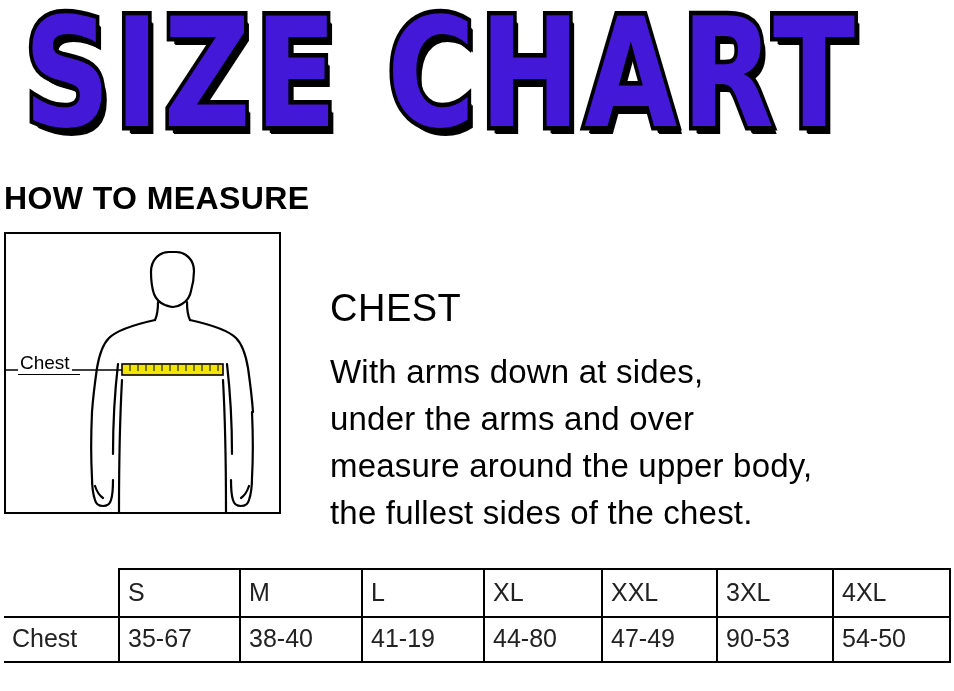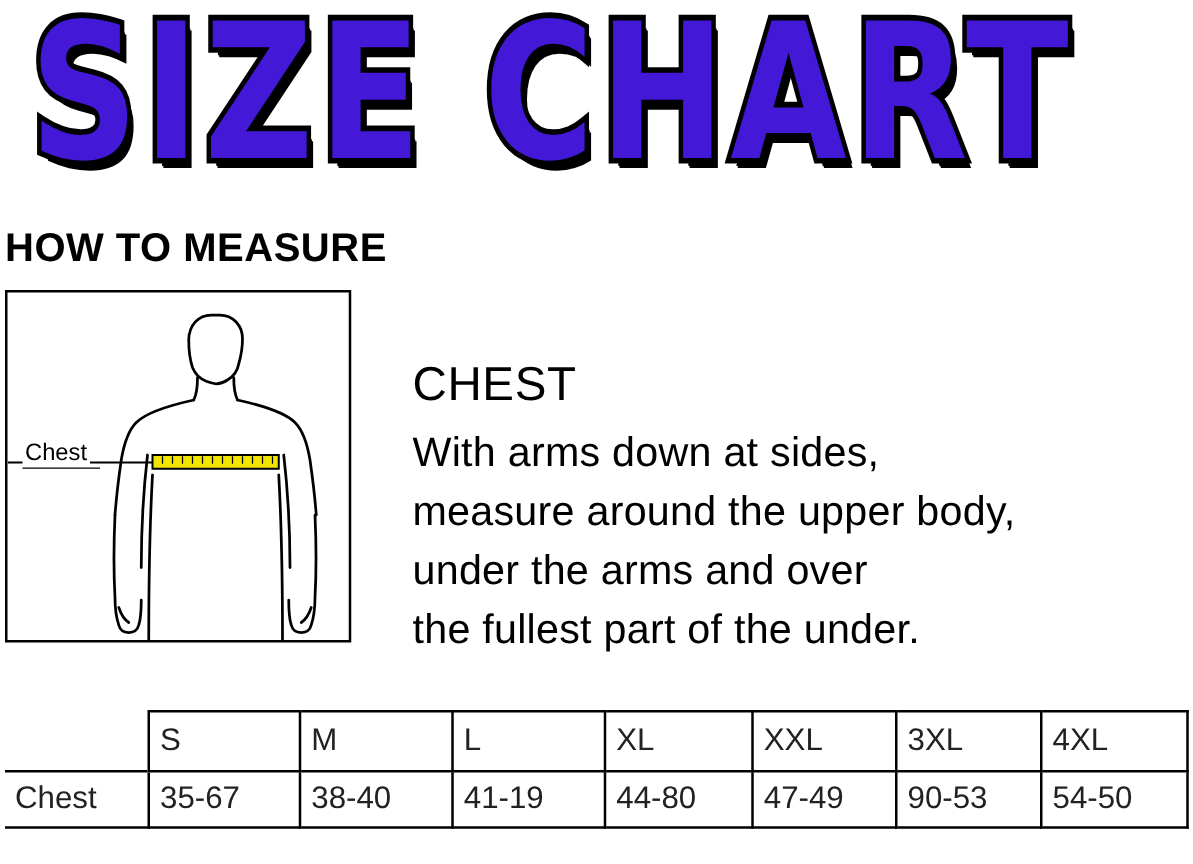--- a/index.html
+++ b/index.html
@@ -100,21 +100,21 @@
     font-size: 38px;
     line-height: 1.08;
     font-family: "Liberation Sans", sans-serif;
     letter-spacing: 0.5px;
   }
   .desc-body {
     font-size: 33px;
     line-height: 1.42;
     font-family: "Liberation Sans", sans-serif;
     letter-spacing: 0.2px;
-    margin-top: 10px;
+    margin-top: 20px;
   }
   .desc-body div {
     white-space: nowrap;
   }
 
   
   .size-table {
     position: absolute;
     left: 4px;
     top: 568px;
@@ -202,23 +202,23 @@
     <line x1="0" y1="136" x2="116" y2="136" stroke="#000000" stroke-width="1.6"></line>
   </svg>
 </div>
 <div class="chest-label">Chest</div>
 <div class="chest-underline"></div>
 
 <div class="desc">
   <div class="desc-title">CHEST</div>
   <div class="desc-body">
     <div>With arms down at sides,</div>
+    <div>under the arms and over</div>
     <div>measure around the upper body,</div>
-    <div>under the arms and over</div>
-    <div>the fullest part of the under.</div>
+    <div>the fullest sides of the chest.</div>
   </div>
 </div>
 
 <table class="size-table">
   <colgroup>
     <col style="width:115px">
     <col style="width:121px">
     <col style="width:122px">
     <col style="width:122px">
     <col style="width:118px">

